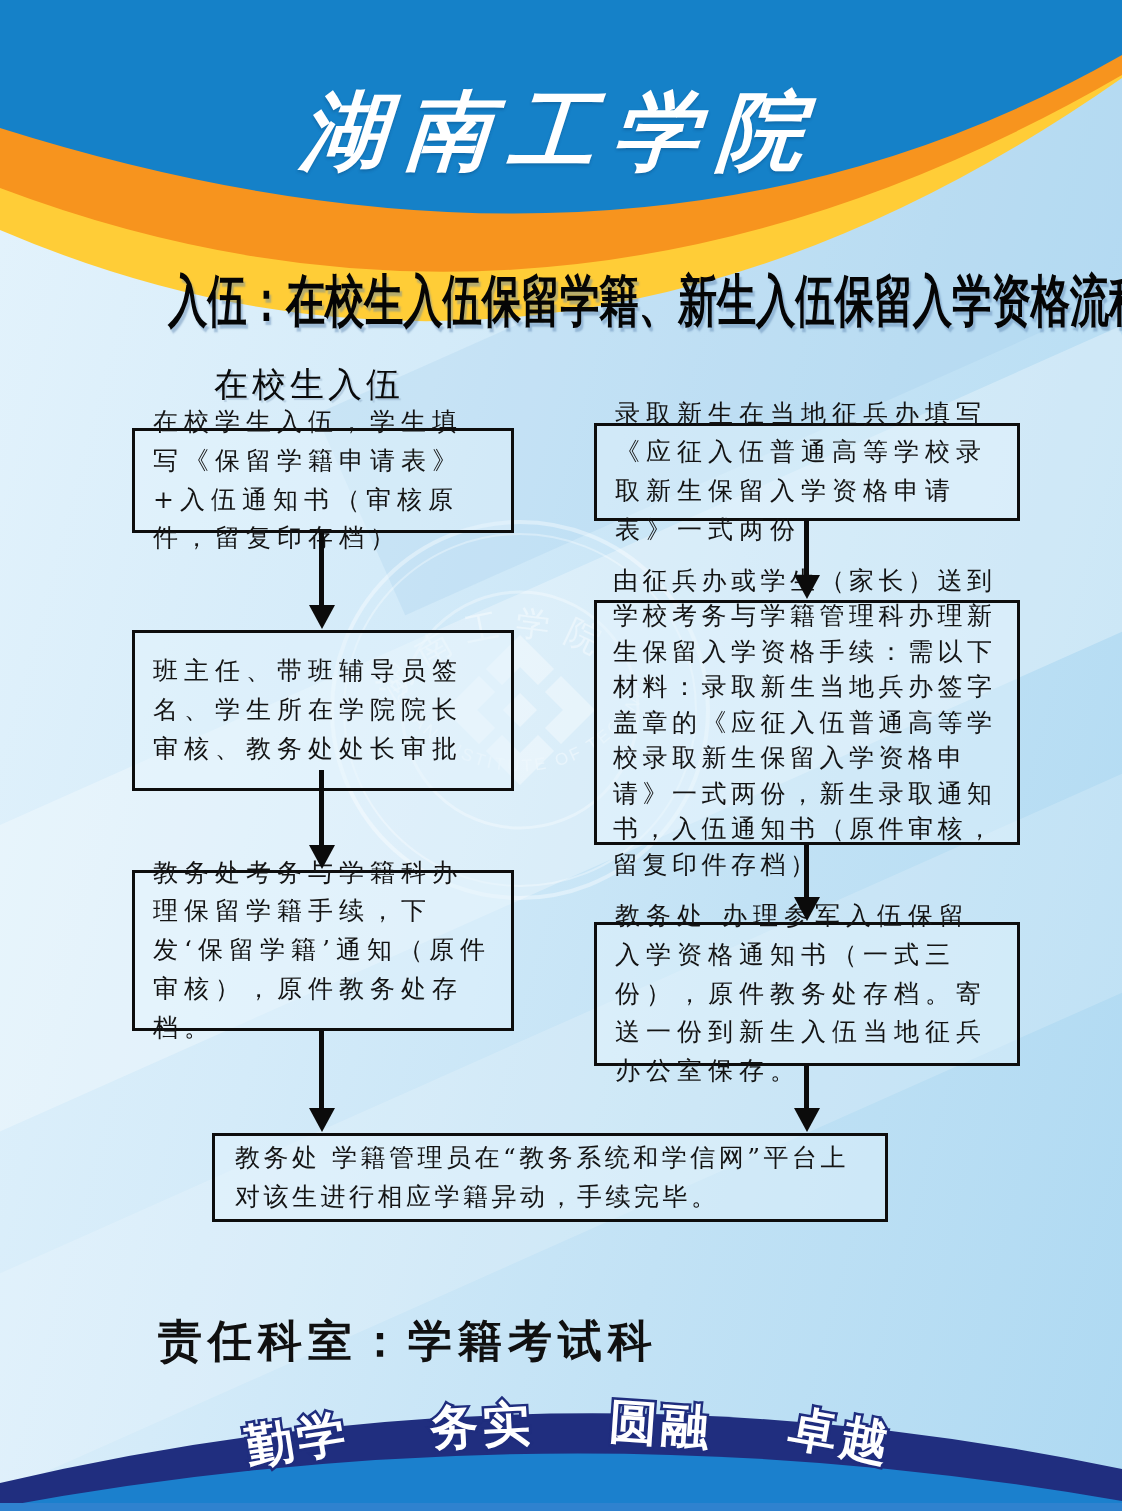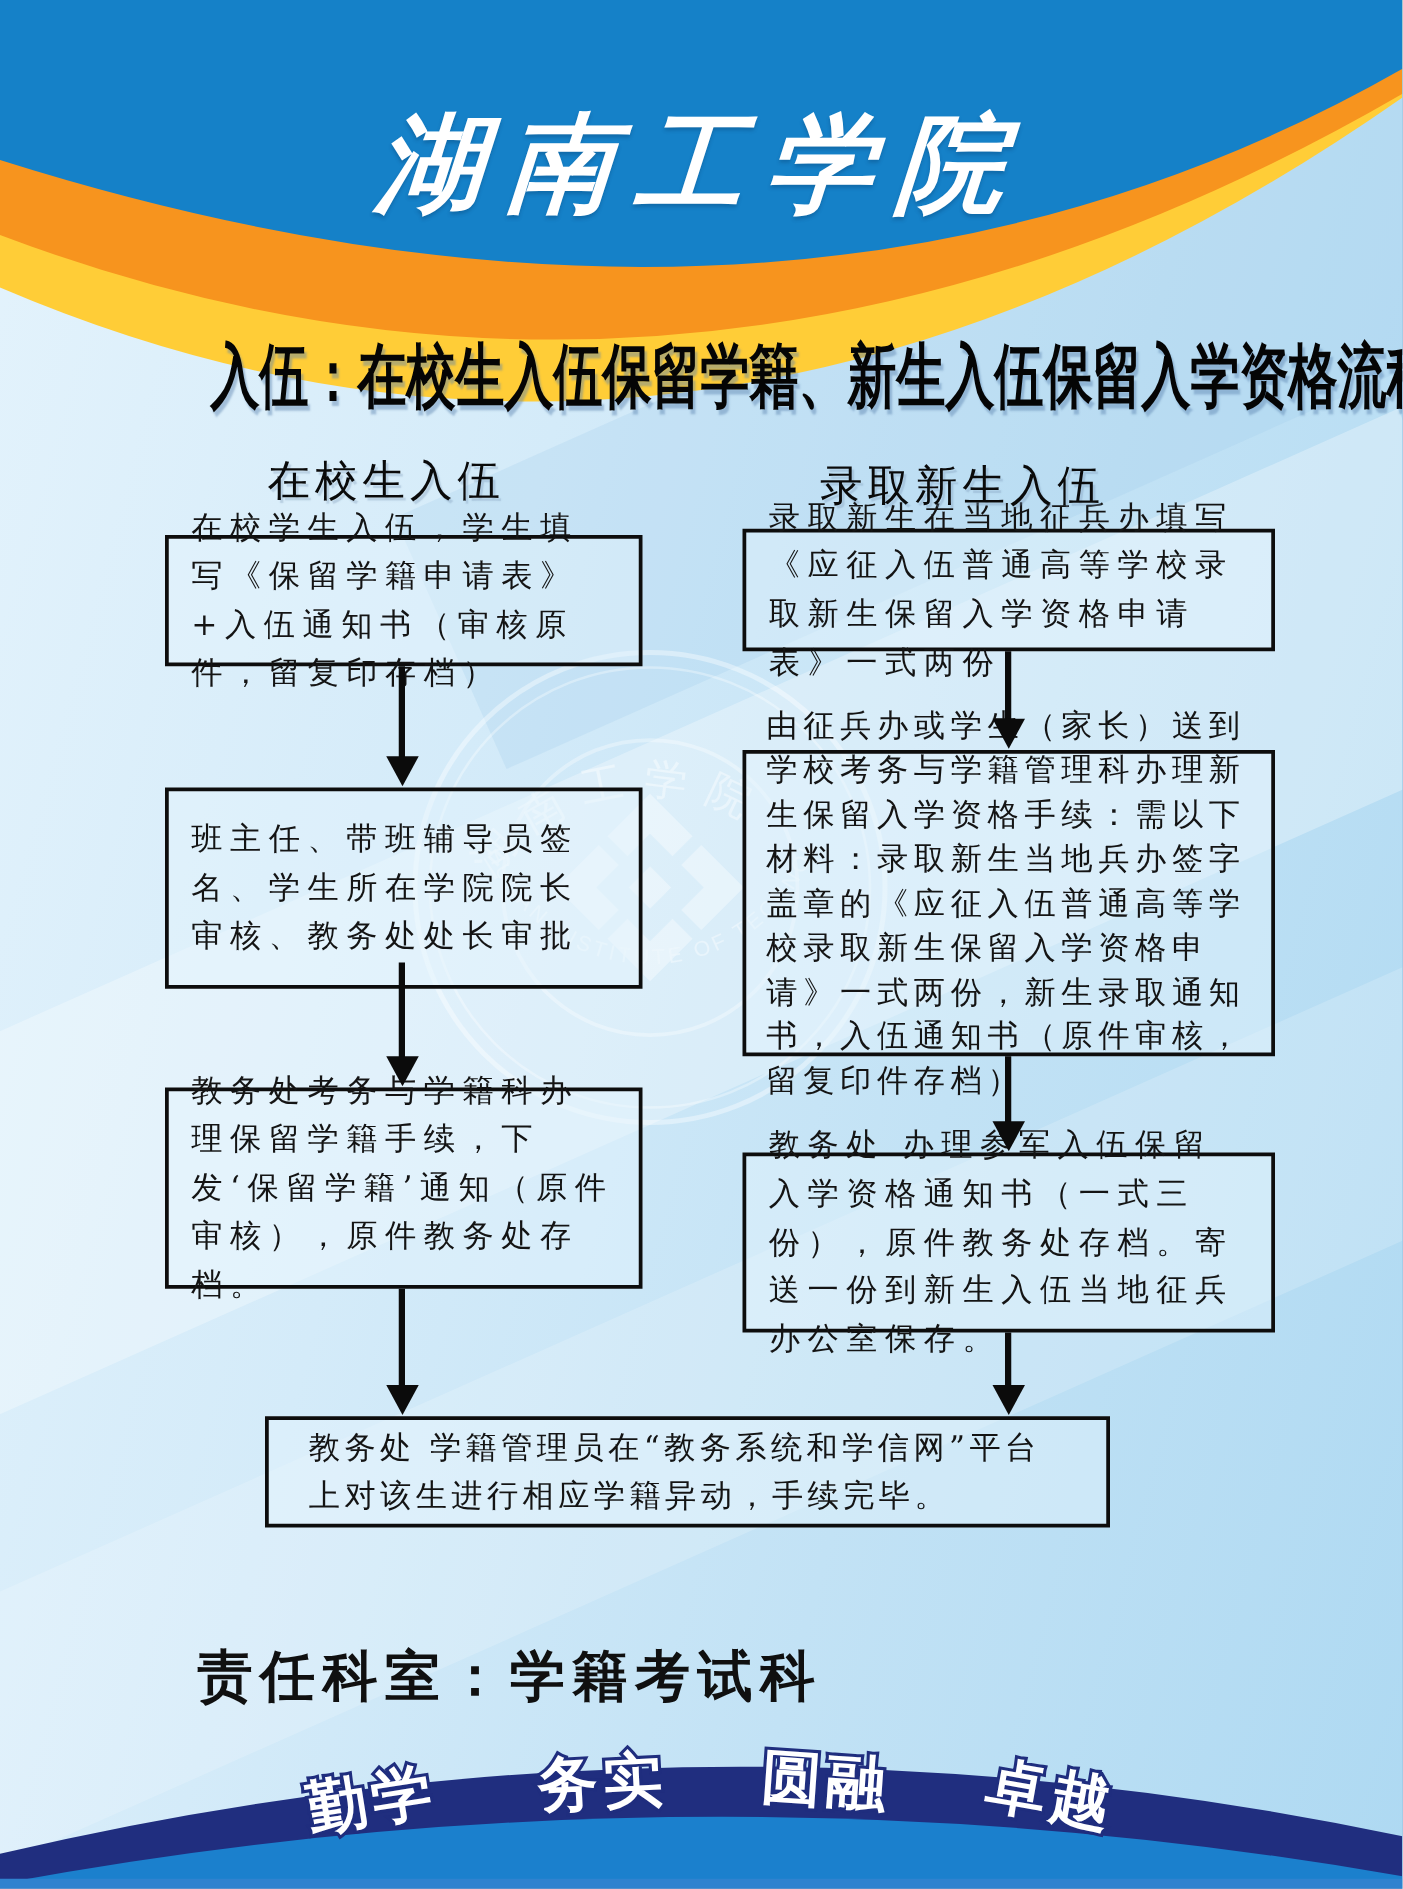--- a/index.html
+++ b/index.html
@@ -61,21 +61,21 @@
     color:#141414; width:100%;
   }
   .box-l1 { left:132px; top:428px; width:382px; height:105px; }
   .box-l2 { left:132px; top:630px; width:382px; height:161px; }
   .box-l3 { left:132px; top:870px; width:382px; height:161px; }
   .box-r1 { left:594px; top:423px; width:426px; height:98px;  }
   .box-r2 { left:594px; top:600px; width:426px; height:245px; }
   .box-r2 p { line-height:1.42; letter-spacing:.18em; padding:8px 16px; }
   .box-r3 { left:594px; top:922px; width:426px; height:144px; }
   .box-final { left:212px; top:1133px; width:676px; height:89px; }
-  .box-final p { letter-spacing:.14em; padding:8px 32px; }
+  .box-final p { letter-spacing:.14em; padding:8px 20px; }
 
   .arrow { position:absolute; width:5px; background:#0b0b0b; z-index:2; }
   .arrow::after {
     content:""; position:absolute; left:50%; bottom:-23px;
     transform:translateX(-50%);
     border-left:13px solid transparent; border-right:13px solid transparent;
     border-top:24px solid #0b0b0b;
   }
   .a-l1 { left:319px; top:533px;  height:73px; }
   .a-l2 { left:319px; top:770px;  height:76px; }
@@ -111,21 +111,20 @@
   <svg class="hdr-svg" width="1122" height="380" viewBox="0 0 1122 380">
     <path d="M0,0 H1122 V78 Q561,470 0,230 Z" fill="#ffcd37"></path>
     <path d="M0,0 H1122 V75 Q561,400 0,188 Z" fill="#f7941e"></path>
     <path d="M0,0 H1122 V55 Q640,330 0,128 Z" fill="#1581c8"></path>
   </svg>
   <div class="school-name">湖南工学院</div>
 
   <div class="poster-title">入伍：在校生入伍保留学籍、新生入伍保留入学资格流程图</div>
 
   <div class="col-heading left">在校生入伍</div>
-  <div class="col-heading right">录取新生入伍</div>
 
   <svg class="seal" width="390" height="390" viewBox="0 0 390 390">
     <defs>
       <path id="wmTop" d="M 50,232 A 150,150 0 0 1 340,232" fill="none"></path>
       <path id="wmBot" d="M 62,160 A 140,140 0 0 0 328,160" fill="none"></path>
     </defs>
     <circle cx="195" cy="195" r="188" fill="none" stroke="#ffffff" stroke-width="4" opacity=".7"></circle>
     <circle cx="195" cy="195" r="176" fill="none" stroke="#ffffff" stroke-width="2" opacity=".6"></circle>
     <circle cx="195" cy="195" r="118" fill="none" stroke="#ffffff" stroke-width="3" opacity=".6"></circle>
     <g fill="#ffffff" opacity=".65">

